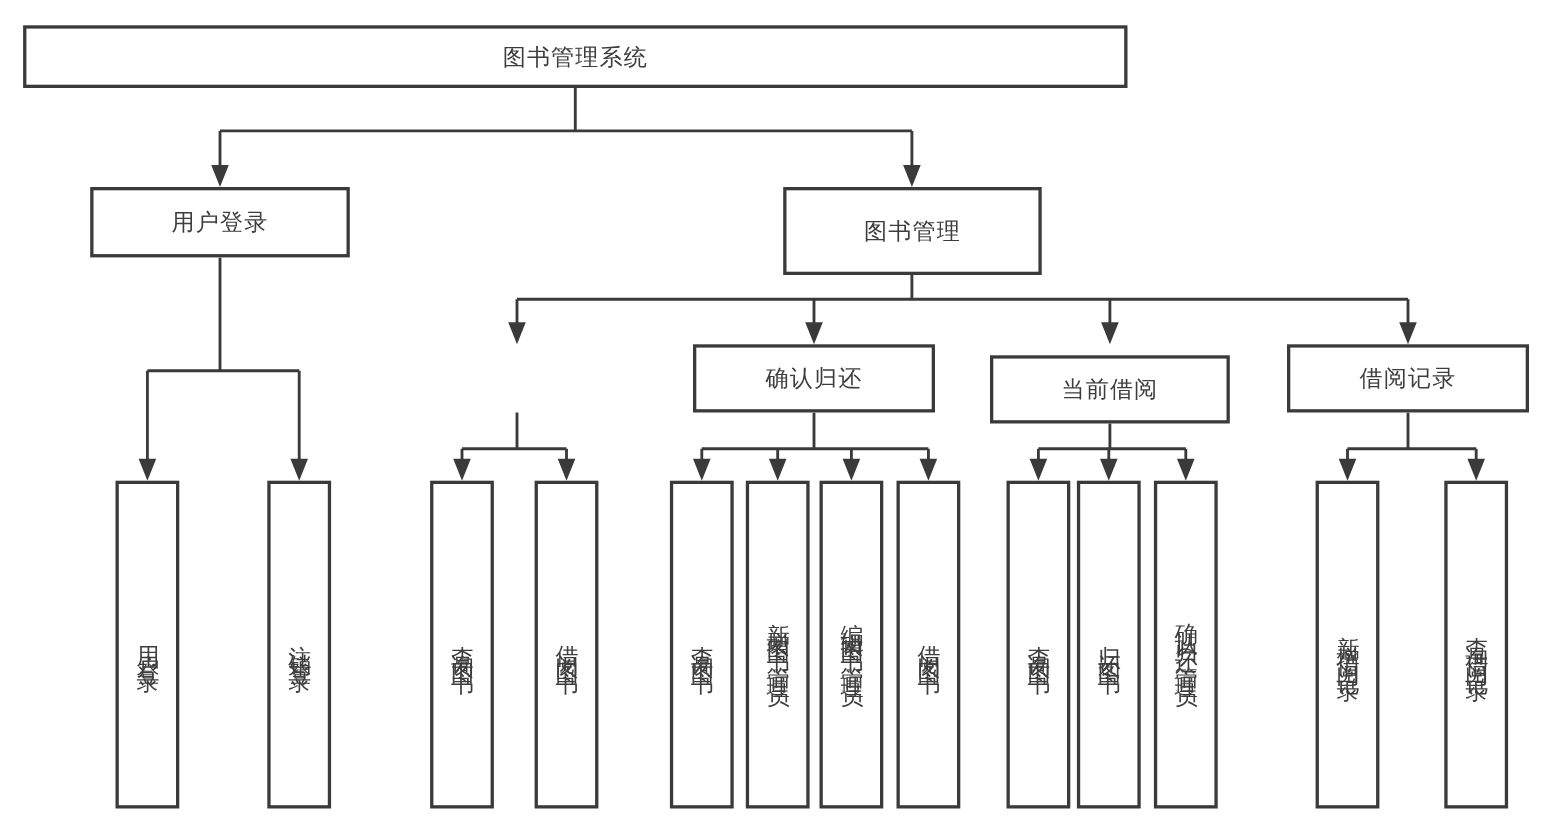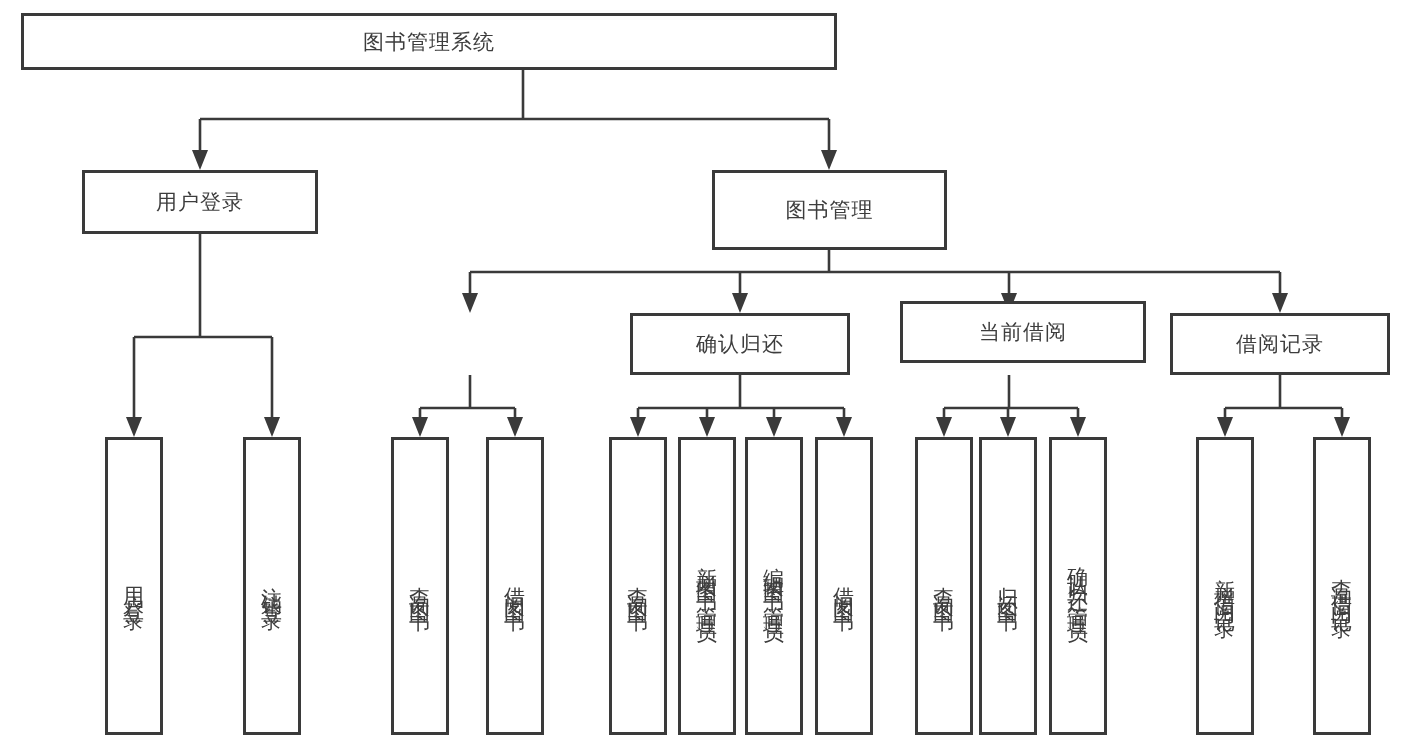--- a/index.html
+++ b/index.html
@@ -129,35 +129,35 @@
     <g>
       <path class="edge" d="M1280 375 V408"></path>
       <path class="edge" d="M1225 408 H1342"></path>
       <path class="edge" d="M1225 408 V418"></path>
       <path class="arrow" d="M1225 437 L1217 417 L1233 417 Z"></path>
       <path class="edge" d="M1342 408 V418"></path>
       <path class="arrow" d="M1342 437 L1334 417 L1350 417 Z"></path>
     </g>
   </svg>
 
-  <div class="box h" style="left:21px;top:13px;width:816px;height:57px">
+  <div class="box h" style="left:21px;top:23px;width:1004px;height:57px">
     <span class="lbl">图书管理系统</span>
   </div>
 
   <div class="box h" style="left:82px;top:170px;width:236px;height:64px">
     <span class="lbl">用户登录</span>
   </div>
   <div class="box h" style="left:712px;top:170px;width:235px;height:80px">
     <span class="lbl">图书管理</span>
   </div>
 
   <div class="box h" style="left:630px;top:313px;width:220px;height:62px">
     <span class="lbl">确认归还</span>
   </div>
-  <div class="box h" style="left:900px;top:301px;width:246px;height:62px">
+  <div class="box h" style="left:900px;top:323px;width:218px;height:62px">
     <span class="lbl">当前借阅</span>
   </div>
   <div class="box h" style="left:1170px;top:313px;width:220px;height:62px">
     <span class="lbl">借阅记录</span>
   </div>
 
   <div class="box v" style="left:105px;top:437px;width:58px;height:298px">
     <span class="lbl">用户登录</span>
   </div>
   <div class="box v" style="left:243px;top:437px;width:58px;height:298px">

